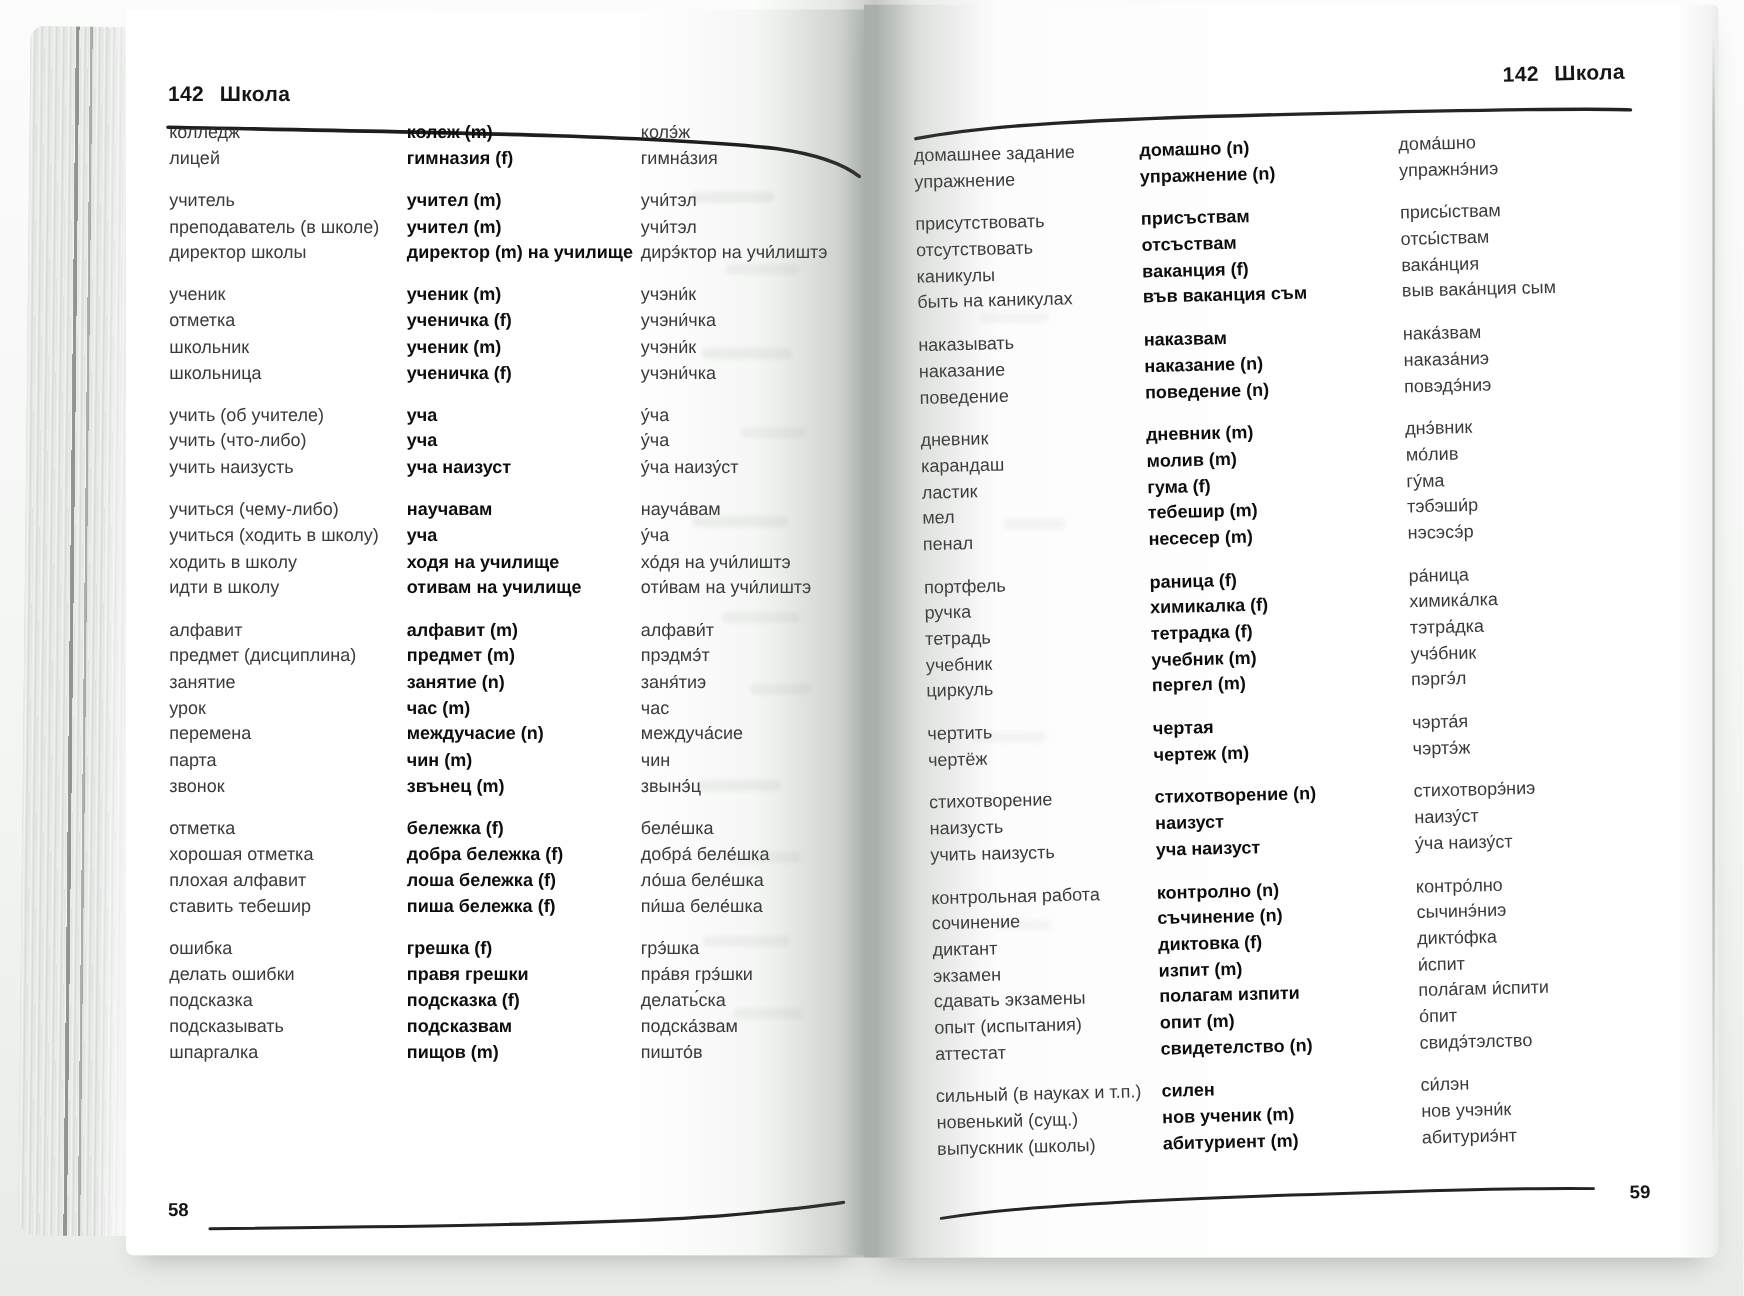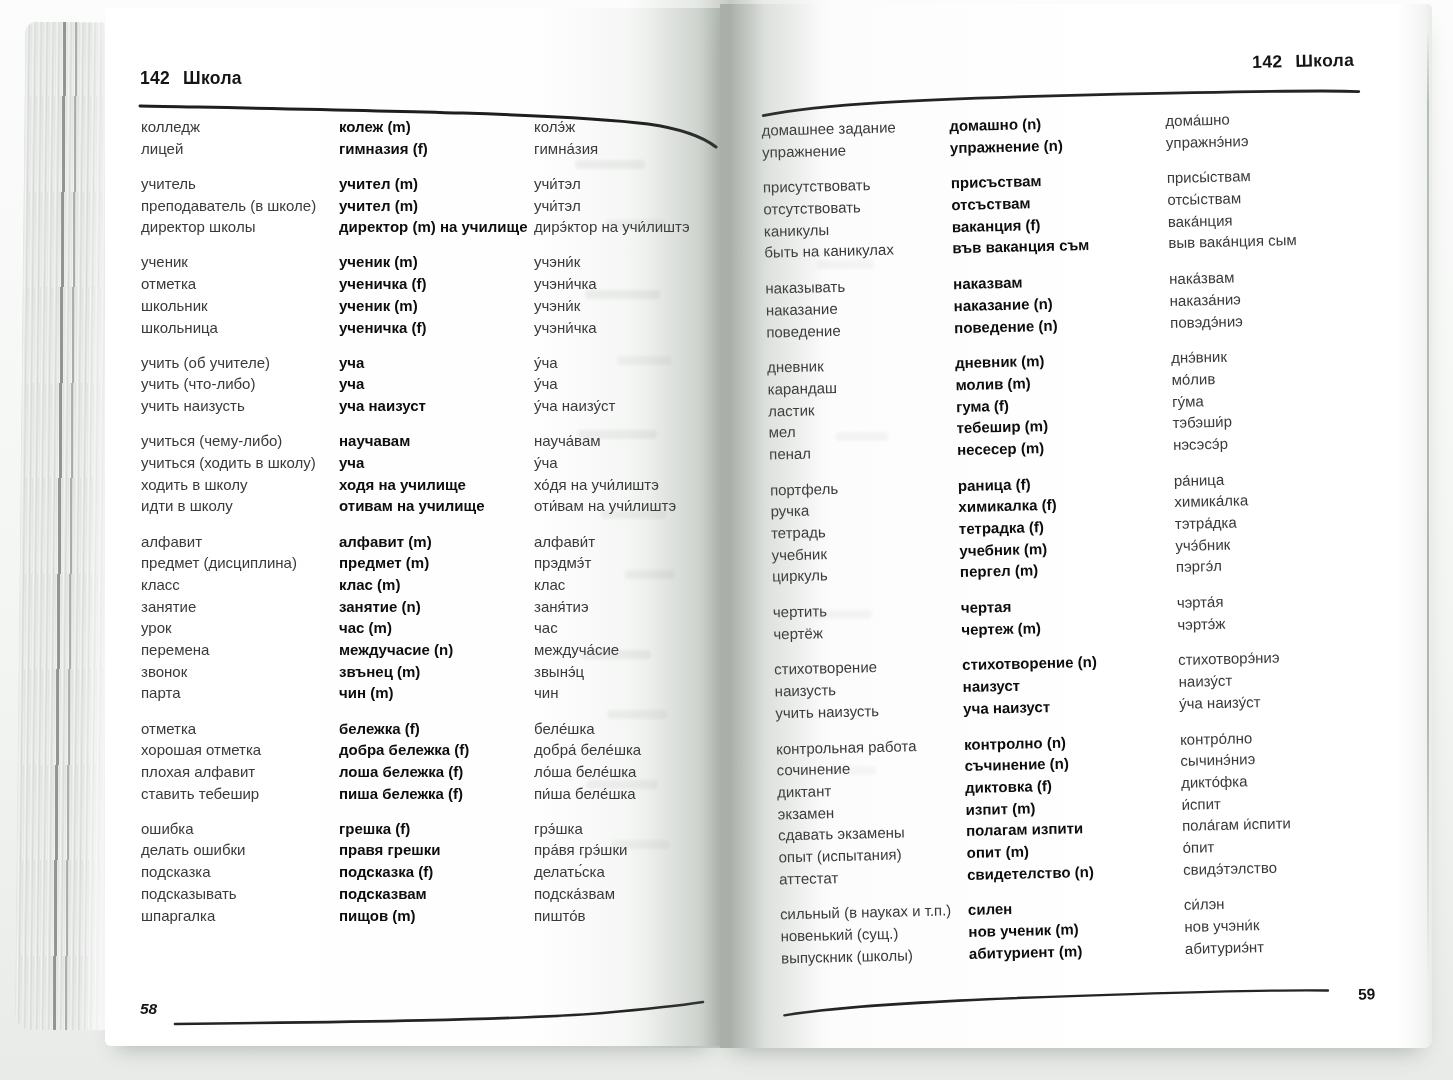--- a/index.html
+++ b/index.html
@@ -43,30 +43,30 @@
   .gutter{
     position:absolute;left:618px;top:0;width:204px;height:1048px;pointer-events:none;
     background:linear-gradient(90deg,rgba(120,128,120,0) 0%,rgba(120,128,120,.16) 34%,rgba(95,103,95,.34) 50%,rgba(120,128,120,.14) 66%,rgba(255,255,255,0) 100%);
   }
 
   
   .page-header{position:absolute;font-size:17.5px;font-weight:bold;color:#151515;letter-spacing:.3px;white-space:nowrap;}
   .page-header .num{margin-right:13px;}
   .hdr-left{left:35px;top:60px;}
   .rows{position:absolute;}
-  .rows-left{left:36px;top:108px;width:572px;}
+  .rows-left{left:36px;top:92px;width:572px;}
   .group{margin-bottom:13.5px;}
   .row{display:flex;align-items:baseline;height:21.7px;font-size:15px;line-height:21.7px;white-space:nowrap;}
   .c-ru{width:198px;color:#3a3a3a;}
   .c-bg{width:195px;font-weight:bold;color:#0d0d0d;}
   .c-pr{flex:1;color:#3a3a3a;}
   .rule-svg{position:absolute;overflow:visible;}
   .rule-top-left{left:33px;top:92px;}
   .footer{position:absolute;display:flex;align-items:flex-start;}
-  .footer-left{left:35px;top:992px;width:572px;font-style:italic;}
+  .footer-left{left:35px;top:992px;width:572px;}
   .footer-left .pagenum{margin-right:16px;}
   .pagenum{font-size:15.5px;font-weight:bold;color:#161616;}
 
   
   .right-inner{position:absolute;left:50px;top:52px;width:600px;transform:rotate(-1.35deg);transform-origin:320px 430px;}
   .hdr-right{position:relative;text-align:right;padding-right:6px;top:0;}
   .rule-top-right{left:0;top:34px;}
   .rows-right{left:0;top:56px;width:600px;}
   .rows-right .c-ru{width:188px;}
   .rows-right .c-bg{width:216px;}
@@ -187,48 +187,43 @@
             <span class="c-ru">алфавит</span>
             <span class="c-bg">алфавит (m)</span>
             <span class="c-pr">алфави́т</span>
           </div>
           <div class="row">
             <span class="c-ru">предмет (дисциплина)</span>
             <span class="c-bg">предмет (m)</span>
             <span class="c-pr">прэдмэ́т</span>
           </div>
           <div class="row">
-            <span class="c-ru">класс</span>
-            <span class="c-bg">клас (m)</span>
-            <span class="c-pr">клас</span>
-          </div>
-          <div class="row">
             <span class="c-ru">занятие</span>
             <span class="c-bg">занятие (n)</span>
             <span class="c-pr">заня́тиэ</span>
           </div>
           <div class="row">
             <span class="c-ru">урок</span>
             <span class="c-bg">час (m)</span>
             <span class="c-pr">час</span>
           </div>
           <div class="row">
             <span class="c-ru">перемена</span>
             <span class="c-bg">междучасие (n)</span>
             <span class="c-pr">междуча́сие</span>
           </div>
           <div class="row">
+            <span class="c-ru">парта</span>
+            <span class="c-bg">чин (m)</span>
+            <span class="c-pr">чин</span>
+          </div>
+          <div class="row">
             <span class="c-ru">звонок</span>
             <span class="c-bg">звънец (m)</span>
             <span class="c-pr">звынэ́ц</span>
-          </div>
-          <div class="row">
-            <span class="c-ru">парта</span>
-            <span class="c-bg">чин (m)</span>
-            <span class="c-pr">чин</span>
           </div>
         </div>
         <div class="group">
           <div class="row">
             <span class="c-ru">отметка</span>
             <span class="c-bg">бележка (f)</span>
             <span class="c-pr">беле́шка</span>
           </div>
           <div class="row">
             <span class="c-ru">хорошая отметка</span>

